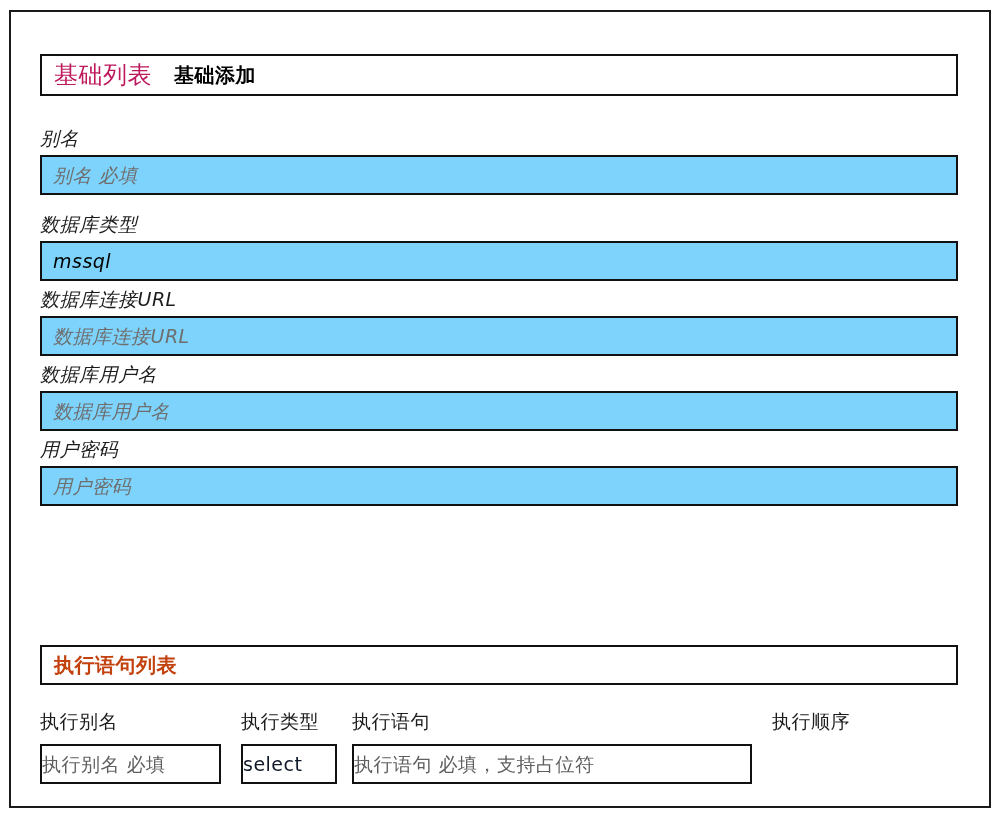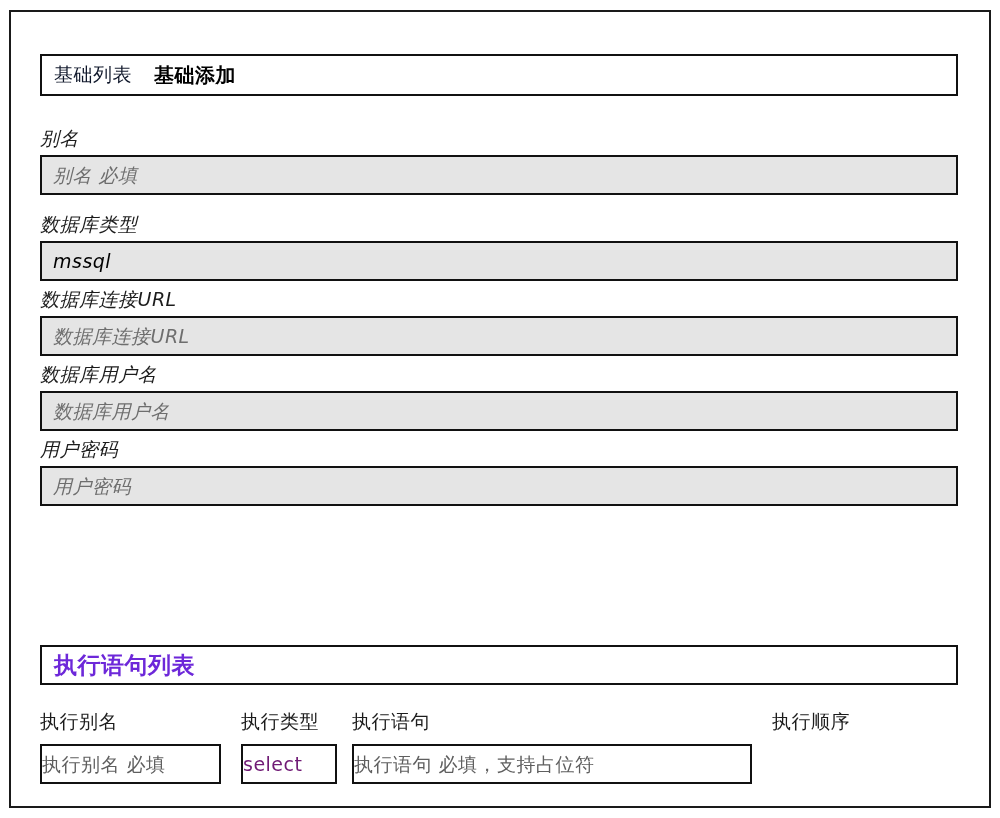--- a/index.html
+++ b/index.html
@@ -33,23 +33,23 @@
     top: 42px;
     width: 918px;
     height: 42px;
     border: 2px solid #111111;
     box-sizing: border-box;
     display: flex;
     align-items: center;
     padding-left: 12px;
   }
   .header-tab-plain {
-    font-size: 19px;
+    font-size: 24px;
     font-weight: 400;
-    color: #0f172a;
+    color: #be185d;
     letter-spacing: 0.5px;
   }
   .header-tab-active {
     font-size: 20px;
     font-weight: 700;
     color: #000000;
     margin-left: 22px;
     letter-spacing: 0.5px;
   }
 
@@ -72,21 +72,21 @@
     letter-spacing: 0.5px;
   }
   .field-control {
     width: 918px;
     height: 40px;
     border: 2px solid #111111;
     box-sizing: border-box;
     display: flex;
     align-items: center;
     padding-left: 11px;
-    background: #e5e5e5;
+    background: #7dd3fc;
   }
   .control-text {
     font-size: 19px;
     letter-spacing: 0.5px;
     line-height: 1;
   }
   .control-text.placeholder { color: #6e6e6e; }
   .control-text.value { color: #000000; }
 
   
@@ -99,23 +99,23 @@
     top: 633px;
     width: 918px;
     height: 40px;
     border: 2px solid #111111;
     box-sizing: border-box;
     display: flex;
     align-items: center;
     padding-left: 12px;
   }
   .section-bar-title {
-    font-size: 23px;
+    font-size: 20px;
     font-weight: 700;
-    color: #6d28d9;
+    color: #c2410c;
     letter-spacing: 0.5px;
   }
 
   .stmt-table {
     position: absolute;
     left: 29px;
     top: 700px;
     width: 918px;
   }
   .stmt-header-row {
@@ -146,21 +146,21 @@
     padding-left: 0;
     background: #ffffff;
   }
   .cell-text {
     font-size: 19px;
     letter-spacing: 0.5px;
     line-height: 1;
     white-space: nowrap;
   }
   .cell-text.placeholder { color: #5f5f5f; }
-  .cell-text.value { color: #701a75; }
+  .cell-text.value { color: #0f172a; }
 
   
   .col-alias      { left: 0px;   width: 181px; }
   .col-type       { left: 201px; width: 96px; }
   .col-statement  { left: 312px; width: 400px; }
   .col-order      { left: 732px; width: 176px; }
 </style>
 </head>
 <body>
 

